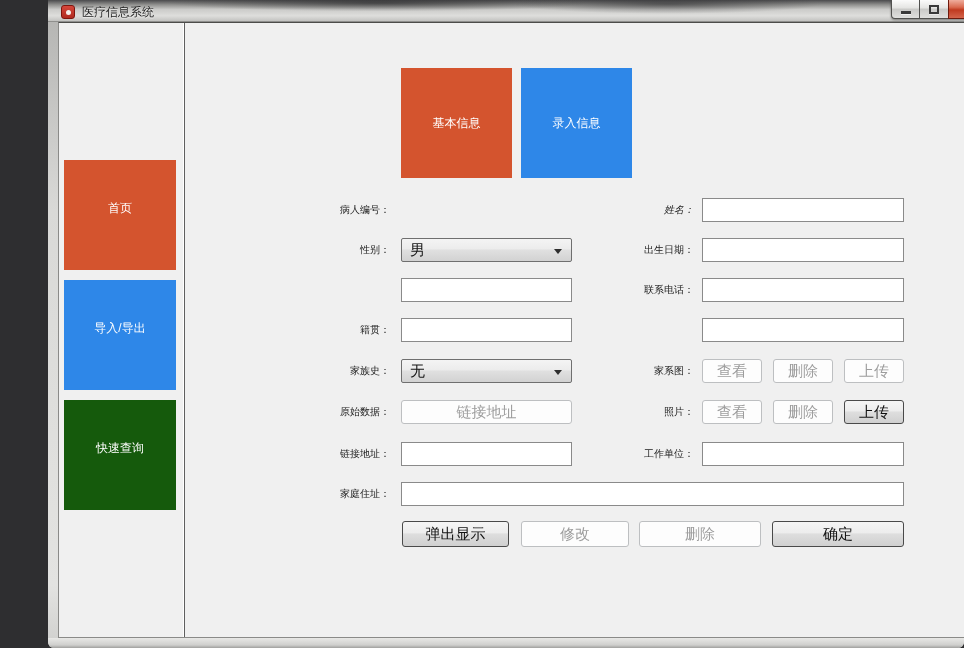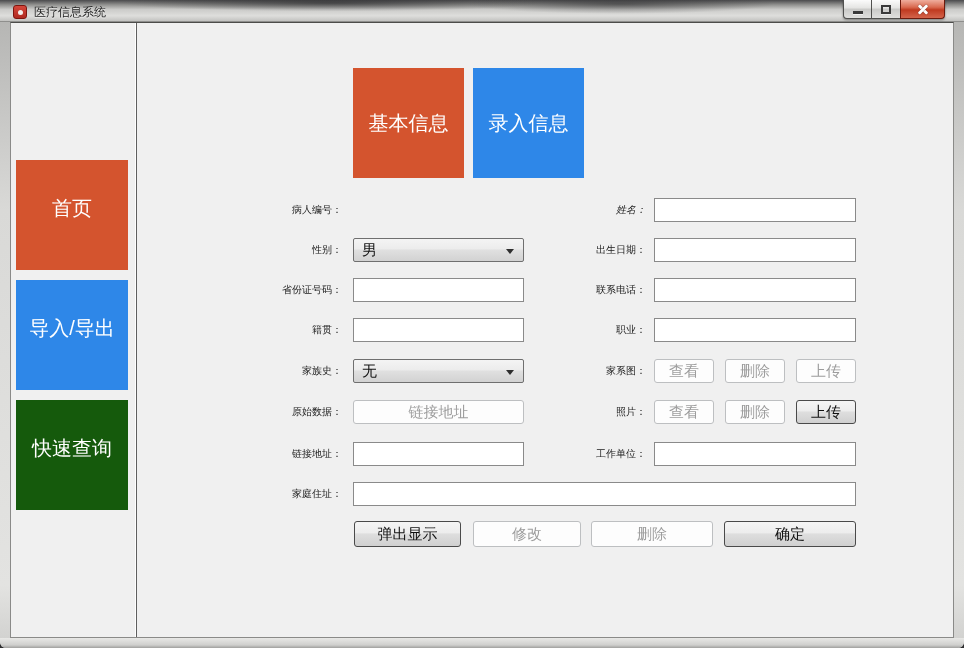--- a/index.html
+++ b/index.html
@@ -1,21 +1,21 @@
 <!DOCTYPE html>
 <html><head>
 <meta charset="utf-8">
 <style>
   * { margin:0; padding:0; box-sizing:border-box; }
   html,body { width:964px; height:648px; overflow:hidden; background:#2e2e30;
               font-family:"Liberation Sans","DejaVu Sans",sans-serif; }
   .abs { position:absolute; }
 
   
-  .window { position:absolute; inset:0; }
+  .window { position:absolute; inset:0;margin-left:48px; }
   .titlebar { position:absolute; left:0; top:0; width:964px; height:22px;
     background:
       radial-gradient(ellipse 220px 14px at 620px 4px, rgba(40,40,42,.55), rgba(40,40,42,0) 70%),
       radial-gradient(ellipse 300px 12px at 330px 3px, rgba(35,35,37,.6), rgba(35,35,37,0) 70%),
       linear-gradient(to bottom, #4a4a4c 0%, #8f8f8d 22%, #cbcbc9 45%, #dededc 75%, #c2c2c0 100%);
     border-bottom:1px solid #8f8f8d; }
   .app-icon { position:absolute; left:13px; top:5px; width:14px; height:14px;
     background:linear-gradient(#d6473b,#b02a20); border:1px solid #7e150e; border-radius:3px; }
   .app-icon-dot { position:absolute; left:4px; top:4px; width:5px; height:5px;
     background:#f3efec; border-radius:50%; }
@@ -48,21 +48,21 @@
   .frame-bottom { position:absolute; left:0; right:0; bottom:0; height:10px;
     background:linear-gradient(to bottom,#e8e8e6,#cfcfcd 70%,#9f9f9d); border-radius:0 0 6px 6px; }
 
   
   .client { position:absolute; left:10px; top:22px; width:944px; height:616px;
     background:#F0F0F0; border:1px solid #8a8a88; border-top-color:#4c4c4a; }
   .divider { position:absolute; left:124px; top:0; bottom:0; width:2px;
     background:#5f5f5f; border-left:1px solid #ffffff; }
 
   
-  .bigbtn { color:#fff; font-size:20px; display:flex; align-items:center;
+  .bigbtn { color:#fff; font-size:12px; display:flex; align-items:center;
     justify-content:center; cursor:pointer; }
   .c-orange { background:#D4542E; }
   .c-blue   { background:#2E87E8; }
   .c-green  { background:#155A0C; }
   .side-btn { left:5px; width:112px; height:110px; padding-bottom:14px; }
   .tab-btn  { top:45px; width:111px; height:110px; }
 
   
   .flabel { font-size:10px; color:#1b1b1b; line-height:24px; text-align:right;
     white-space:nowrap; }
@@ -126,28 +126,26 @@
     <input class="abs tinput" style="left: 643px; top: 175px; width: 202px;">
 
     <div class="abs flabel" style="left:140px;top:215px;width:191px;">性别：</div>
     <div class="abs combo" style="left:342px;top:215px;width:171px;">
       <span>男</span>
       <span class="combo-arrow abs"></span>
     </div>
     <div class="abs flabel" style="left:523px;top:215px;width:112px;">出生日期：</div>
     <input class="abs tinput" style="left: 643px; top: 215px; width: 202px;">
 
-    <div class="abs flabel" style="left:140px;top:255px;width:191px;">省份证号码：</div>
     <input class="abs tinput" style="left: 342px; top: 255px; width: 171px;">
     <div class="abs flabel" style="left:523px;top:255px;width:112px;">联系电话：</div>
     <input class="abs tinput" style="left: 643px; top: 255px; width: 202px;">
 
     <div class="abs flabel" style="left:140px;top:295px;width:191px;">籍贯：</div>
     <input class="abs tinput" style="left: 342px; top: 295px; width: 171px;">
-    <div class="abs flabel" style="left:523px;top:295px;width:112px;">职业：</div>
     <input class="abs tinput" style="left: 643px; top: 295px; width: 202px;">
 
     <div class="abs flabel" style="left:140px;top:336px;width:191px;">家族史：</div>
     <div class="abs combo" style="left:342px;top:336px;width:171px;">
       <span>无</span>
       <span class="combo-arrow abs"></span>
     </div>
     <div class="abs flabel" style="left:523px;top:336px;width:112px;">家系图：</div>
     <div class="abs btn btn-sm off" style="left:643px;top:336px;">查看</div>
     <div class="abs btn btn-sm off" style="left:714px;top:336px;">删除</div>

